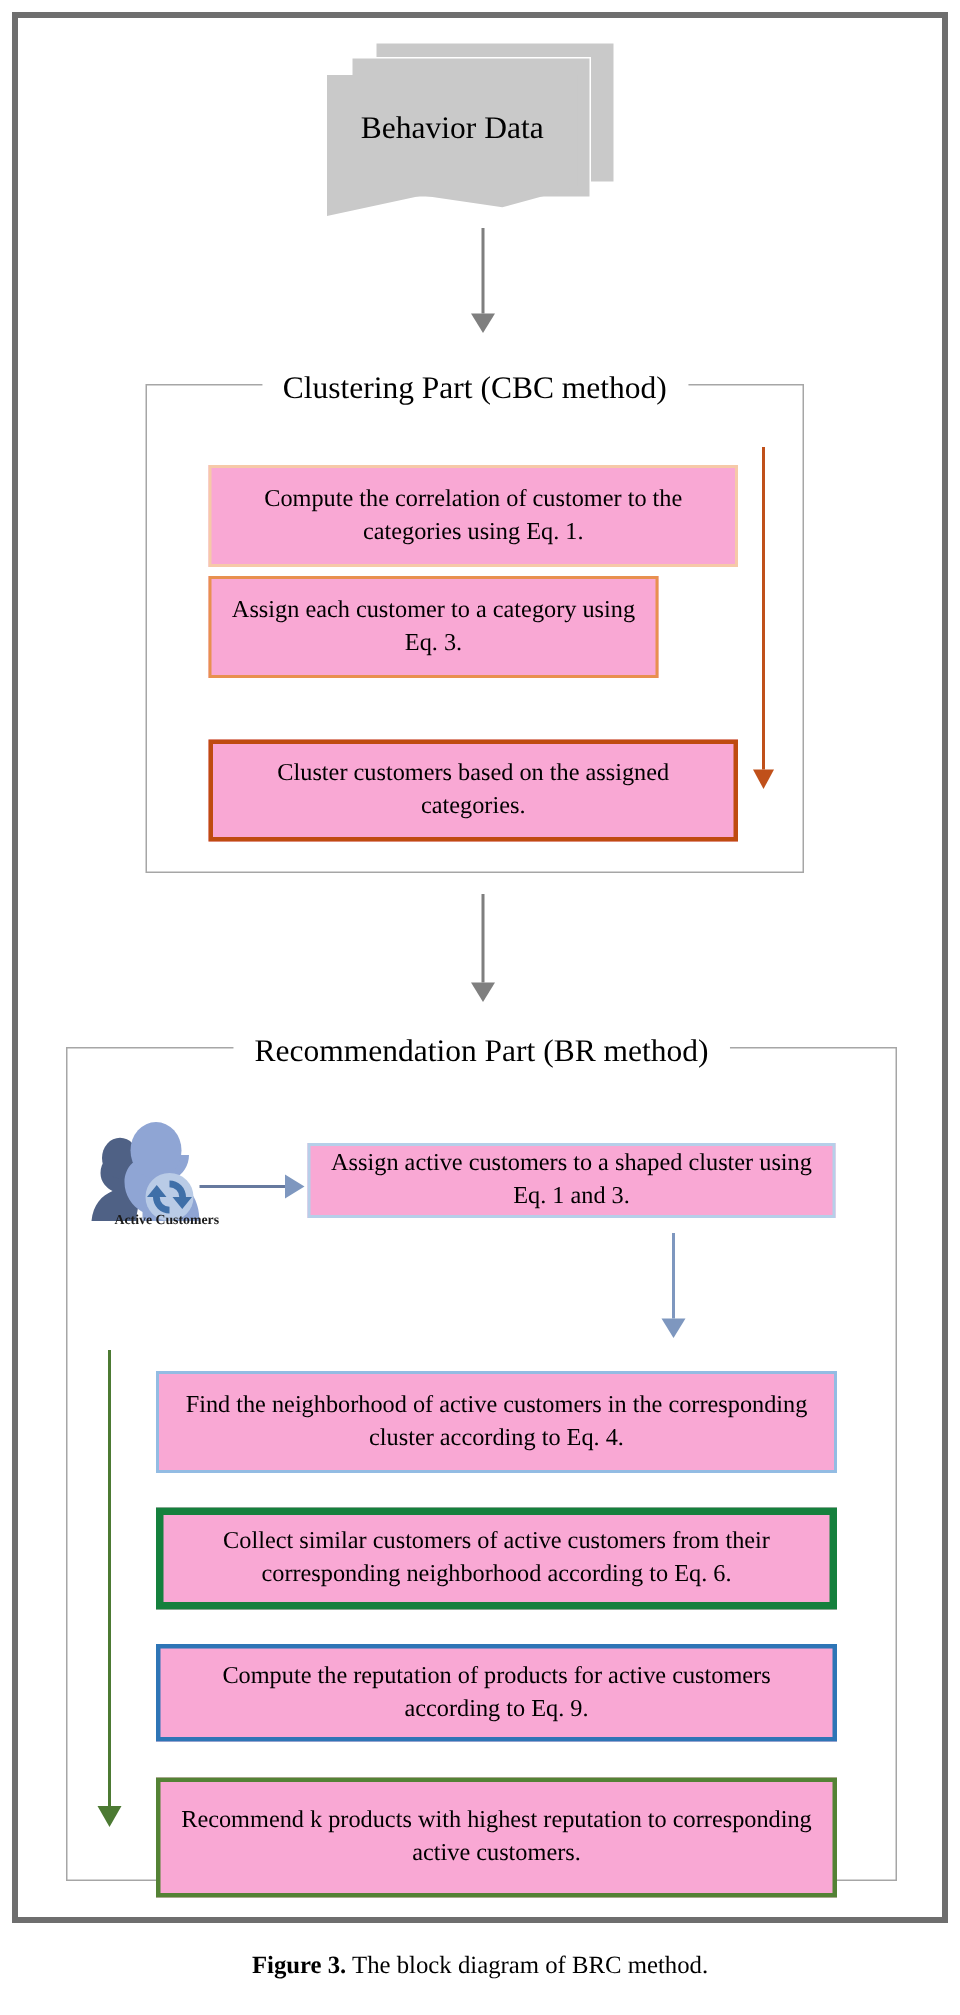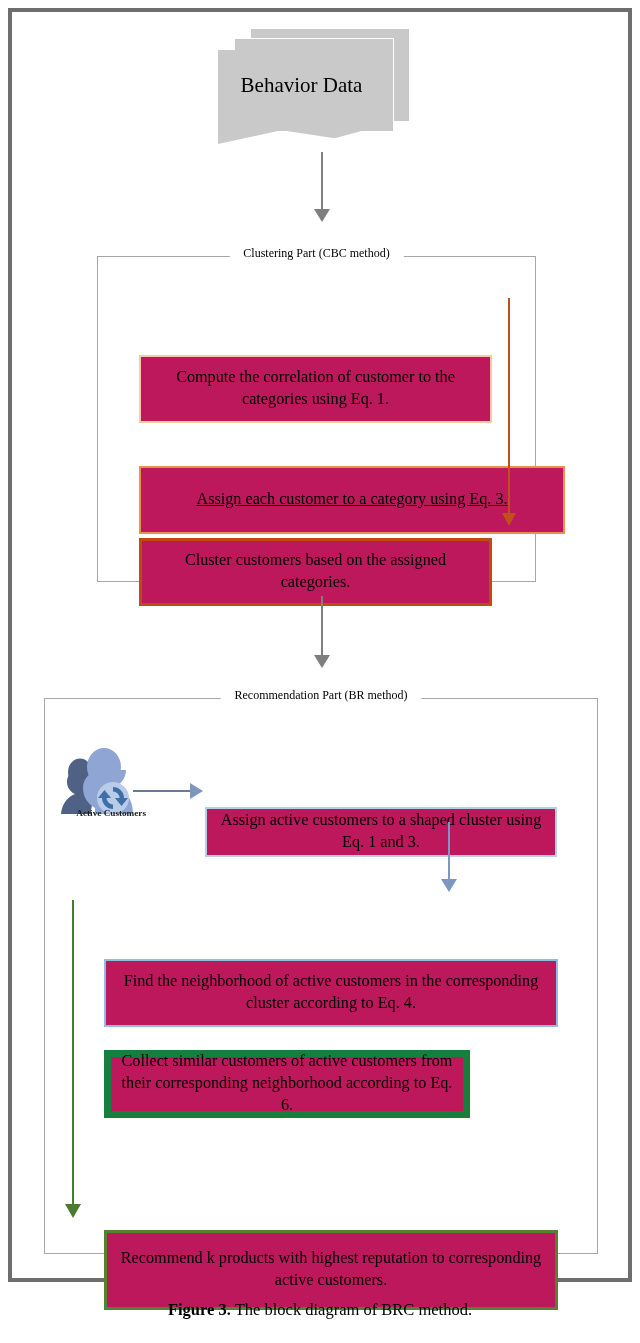--- a/index.html
+++ b/index.html
@@ -138,55 +138,54 @@
     position: absolute;
     border: 1.5px solid #a6a6a6;
     box-sizing: border-box;
     background: transparent;
   }
   .group-title {
     position: absolute;
     top: -11px;
     background: #ffffff;
     padding: 0 14px;
-    font-size: 12px;
+    font-size: 21px;
     color: #000000;
     white-space: nowrap;
   }
   #clustering-frame { left: 97px; top: 256px; width: 439px; height: 326px; }
   #clustering-frame .group-title { left: 50%; transform: translateX(-50%); }
   #recommendation-frame { left: 44px; top: 698px; width: 554px; height: 556px; }
   #recommendation-frame .group-title { left: 50%; transform: translateX(-50%); }
 
   
   .step-box {
     position: absolute;
     box-sizing: border-box;
-    background: #be185d;
+    background: #f9a8d4;
     display: flex;
     align-items: center;
     justify-content: center;
     text-align: center;
     font-size: 16.2px;
     color: #000000;
     line-height: 1.35;
     padding: 4px 10px;
-    margin-top: 45px;
   }
   .step-box span { display: block; }
 
   
   #box-correlation { left: 139px; top: 310px; width: 353px; height: 68px; border: 2px solid #f6c9a8; }
-  #box-assign-category { left: 139px; top: 421px; width: 426px; height: 68px; border: 2px solid #e8904f; text-decoration: underline; }
+  #box-assign-category { left: 139px; top: 384px; width: 300px; height: 68px; border: 2px solid #e8904f; }
   #box-cluster-customers { left: 139px; top: 493px; width: 353px; height: 68px; border: 3px solid #bf4b10; }
 
   
   #box-assign-active { left: 205px; top: 762px; width: 352px; height: 50px; border: 2px solid #b6cfe9; }
   #box-find-neighborhood { left: 104px; top: 914px; width: 454px; height: 68px; border: 2px solid #93bce3; }
-  #box-collect-similar { left: 104px; top: 1005px; width: 366px; height: 68px; border: 7px solid #15803d; }
+  #box-collect-similar { left: 104px; top: 1005px; width: 454px; height: 68px; border: 5px solid #15803d; }
   #box-compute-reputation { left: 104px; top: 1096px; width: 454px; height: 65px; border: 3px solid #2e75b6; }
   #box-recommend-k { left: 104px; top: 1185px; width: 454px; height: 80px; border: 3px solid #548235; }
 
   
   #active-customers {
     position: absolute;
     left: 52px;
     top: 742px;
     width: 94px;
     height: 92px;
@@ -295,20 +294,23 @@
     <div class="shaft"></div>
     <div class="head"></div>
   </div>
 
   <div id="box-find-neighborhood" class="step-box">
     <span>Find the neighborhood of active customers in the corresponding cluster according to Eq. 4.</span>
   </div>
   <div id="box-collect-similar" class="step-box">
     <span>Collect similar customers of active customers from their corresponding neighborhood according to Eq. 6.</span>
   </div>
+  <div id="box-compute-reputation" class="step-box">
+    <span>Compute the reputation of products for active customers according to Eq. 9.</span>
+  </div>
   <div id="box-recommend-k" class="step-box">
     <span>Recommend k products with highest reputation to corresponding active customers.</span>
   </div>
 
   <div id="arrow-green" class="v-arrow">
     <div class="shaft"></div>
     <div class="head"></div>
   </div>
 
 </div>

